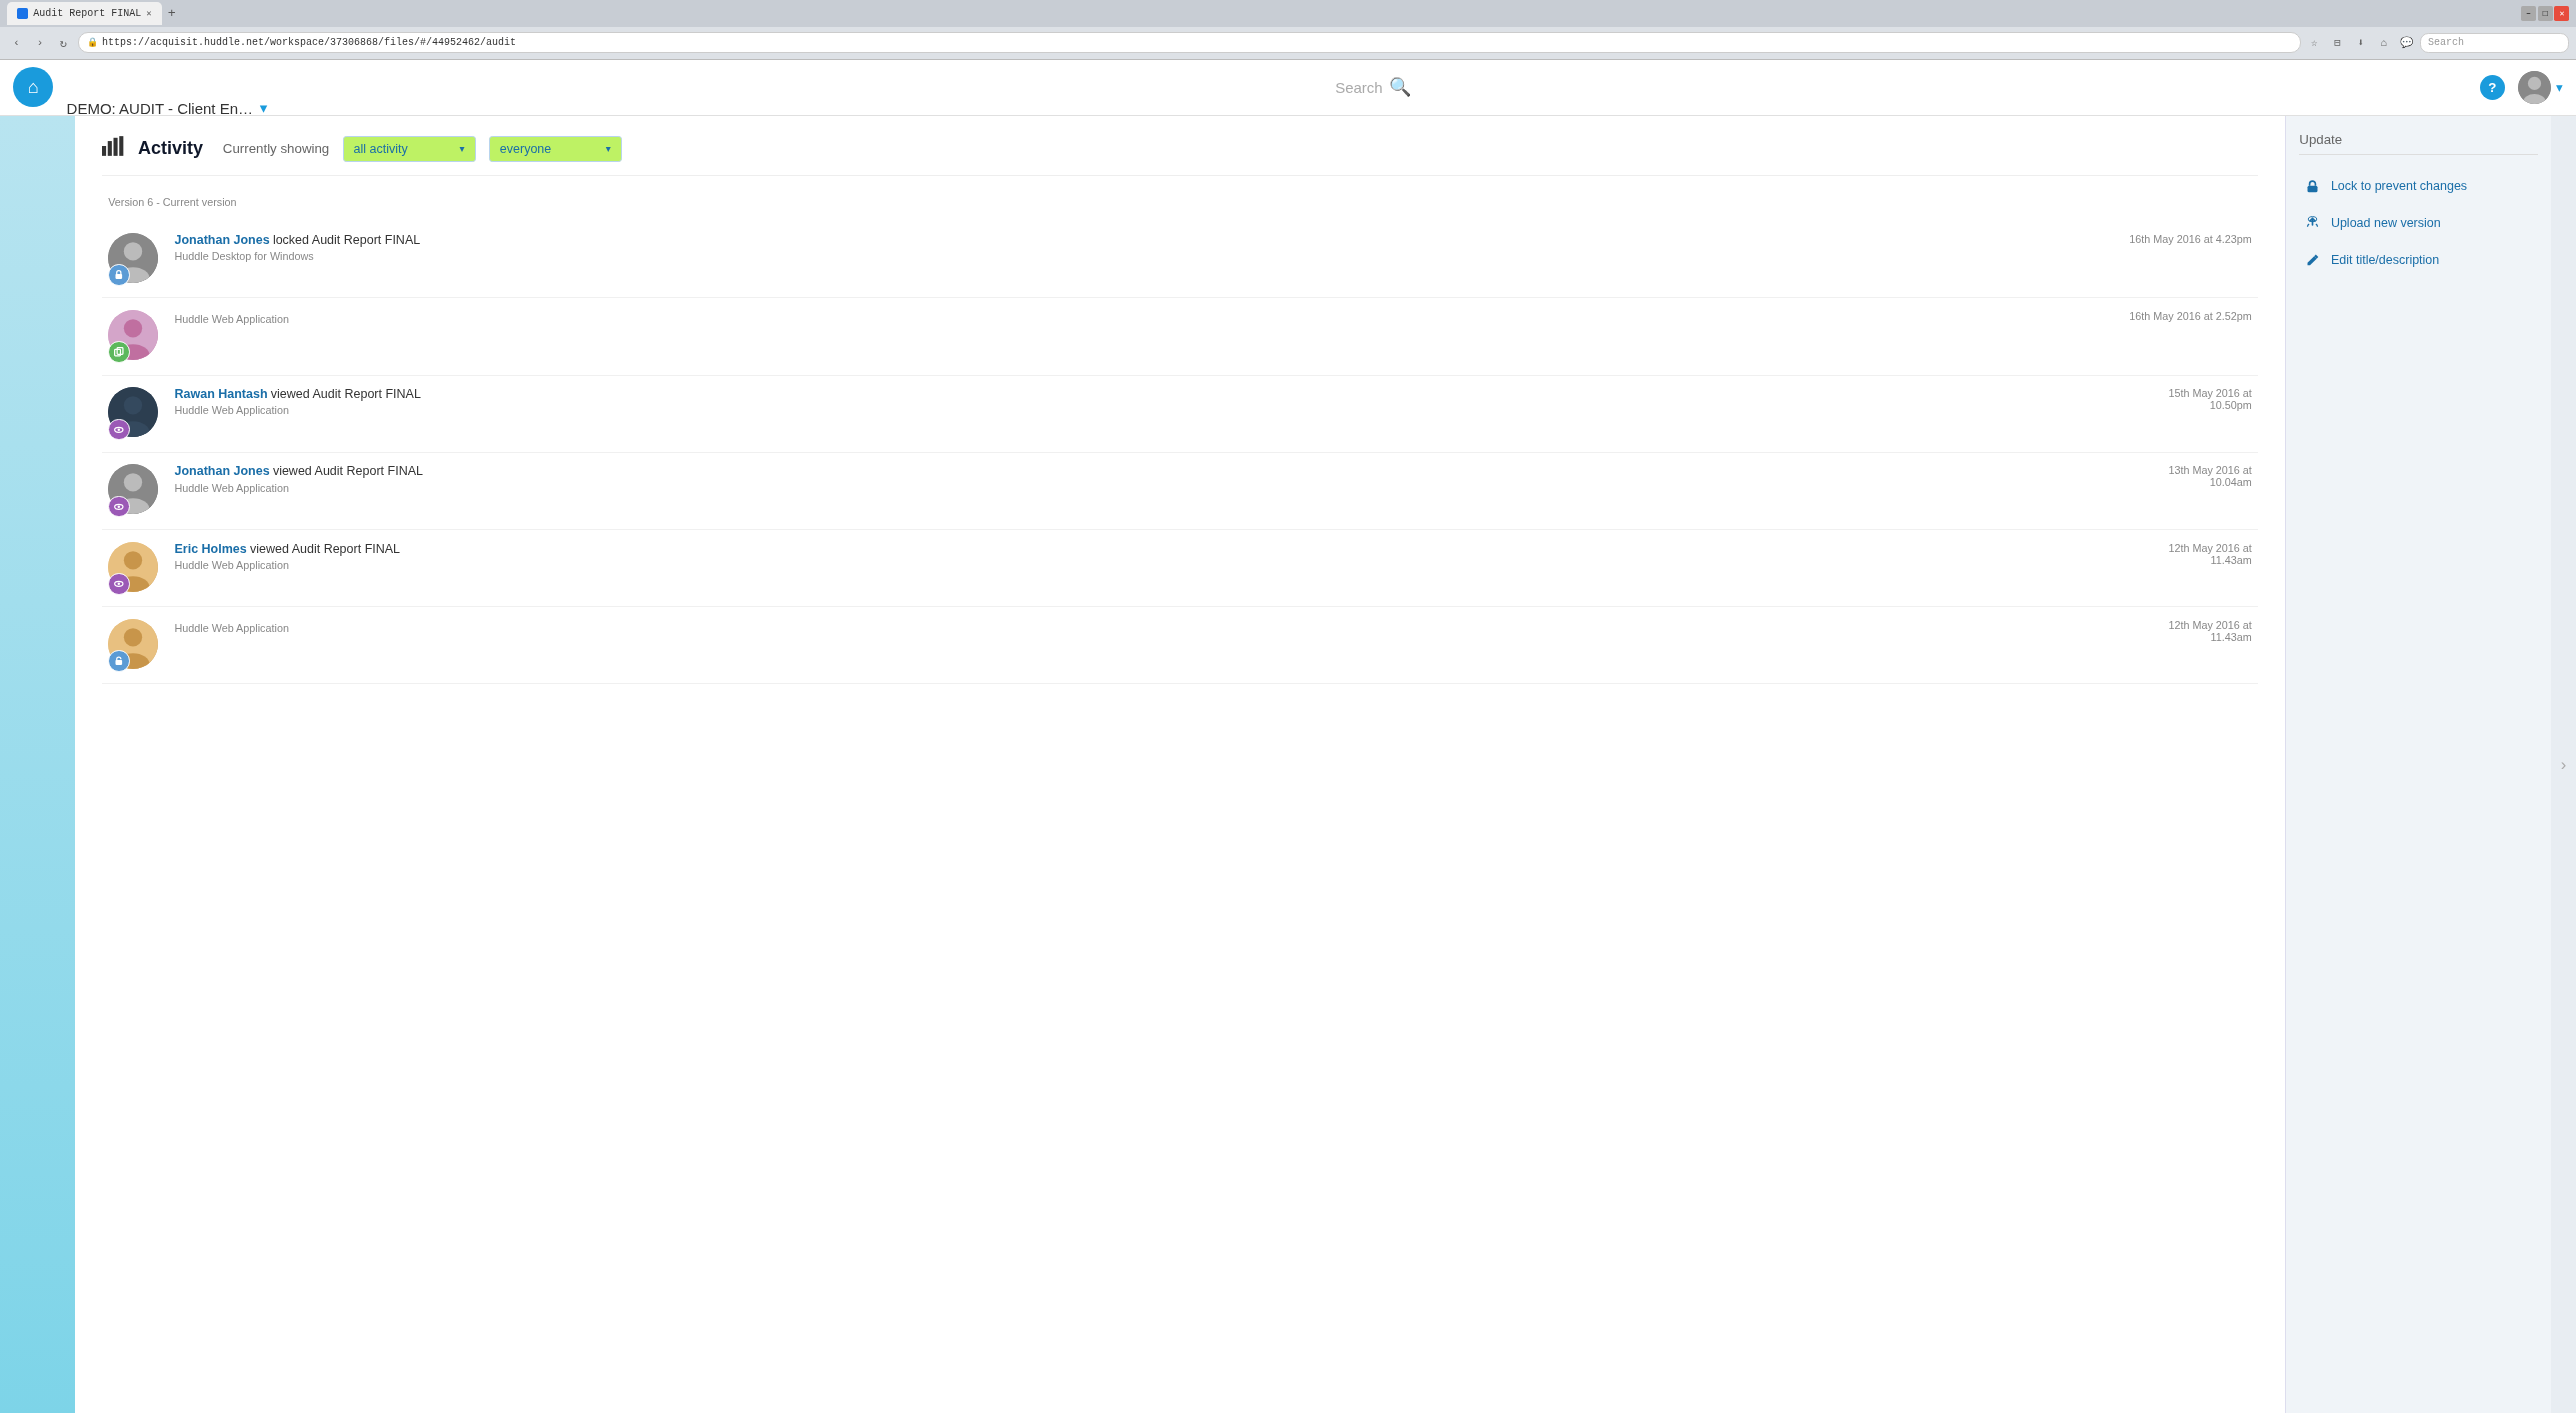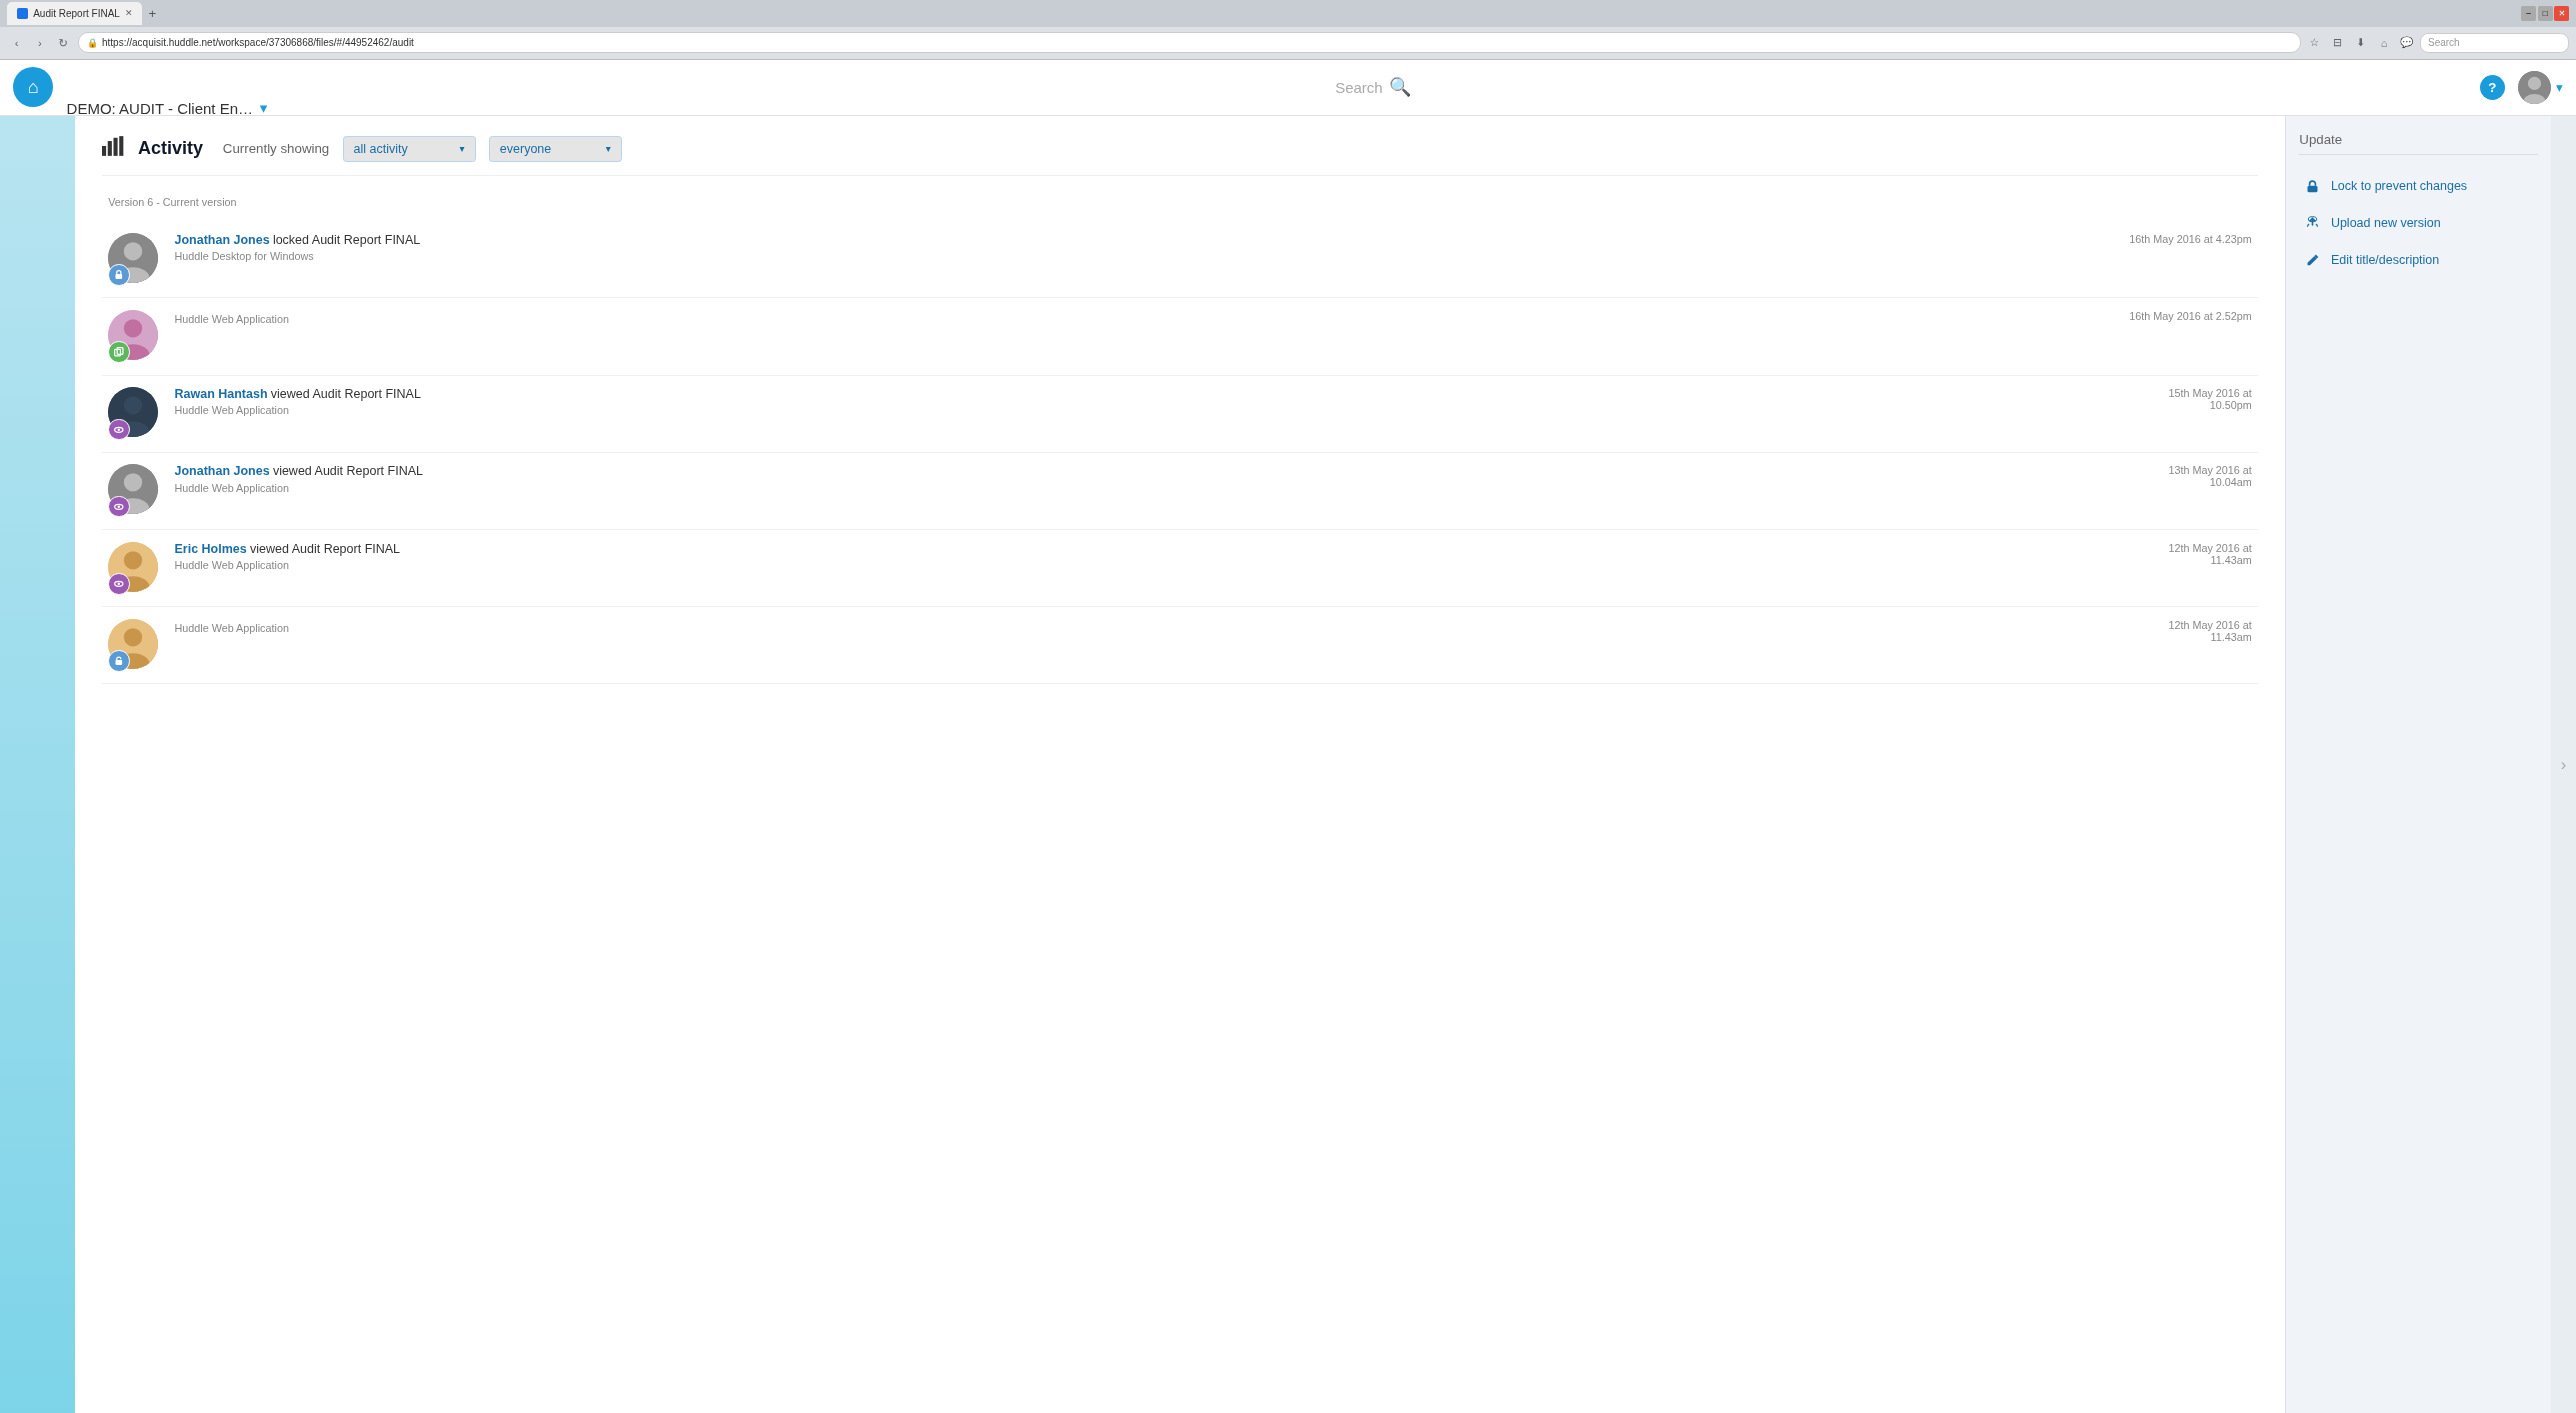--- a/index.html
+++ b/index.html
@@ -2,20 +2,21 @@
 <html style="font-size:13.3px"><head>
   <meta charset="utf-8">
   <style>
     * { margin: 0; padding: 0; box-sizing: border-box; }
     body { font-family: Arial, sans-serif; font-size: 11.6px; background: #f0f0f0; overflow: hidden; }
 
     
     .browser-chrome {
       background: #a3a3a3;
       border-bottom: 0.8px solid #bbb;
+      font-family: Liberation Mono, monospace;
     }
     .tab-bar {
       display: flex;
       align-items: center;
       background: #c8cdd4;
       height: 26.6px;
       padding: 0 6.6px;
     }
     .tab {
       display: flex;
@@ -261,21 +262,21 @@
       color: #0f172a;
     }
     .currently-showing {
       font-size: 13.3px;
       color: #666;
       margin-left: 6.6px;
     }
     .filter-dropdown {
       display: flex;
       align-items: center;
-      background: #e5e5e5;
+      background: #bef264;
       border: 0.8px solid #b8d4ee;
       border-radius: 3.3px;
       padding: 5px 10px;
       cursor: pointer;
       gap: 6.6px;
       color: #1a6ea8;
       font-size: 12.5px;
       min-width: 133px;
     }
     .filter-dropdown .dd-arrow {

